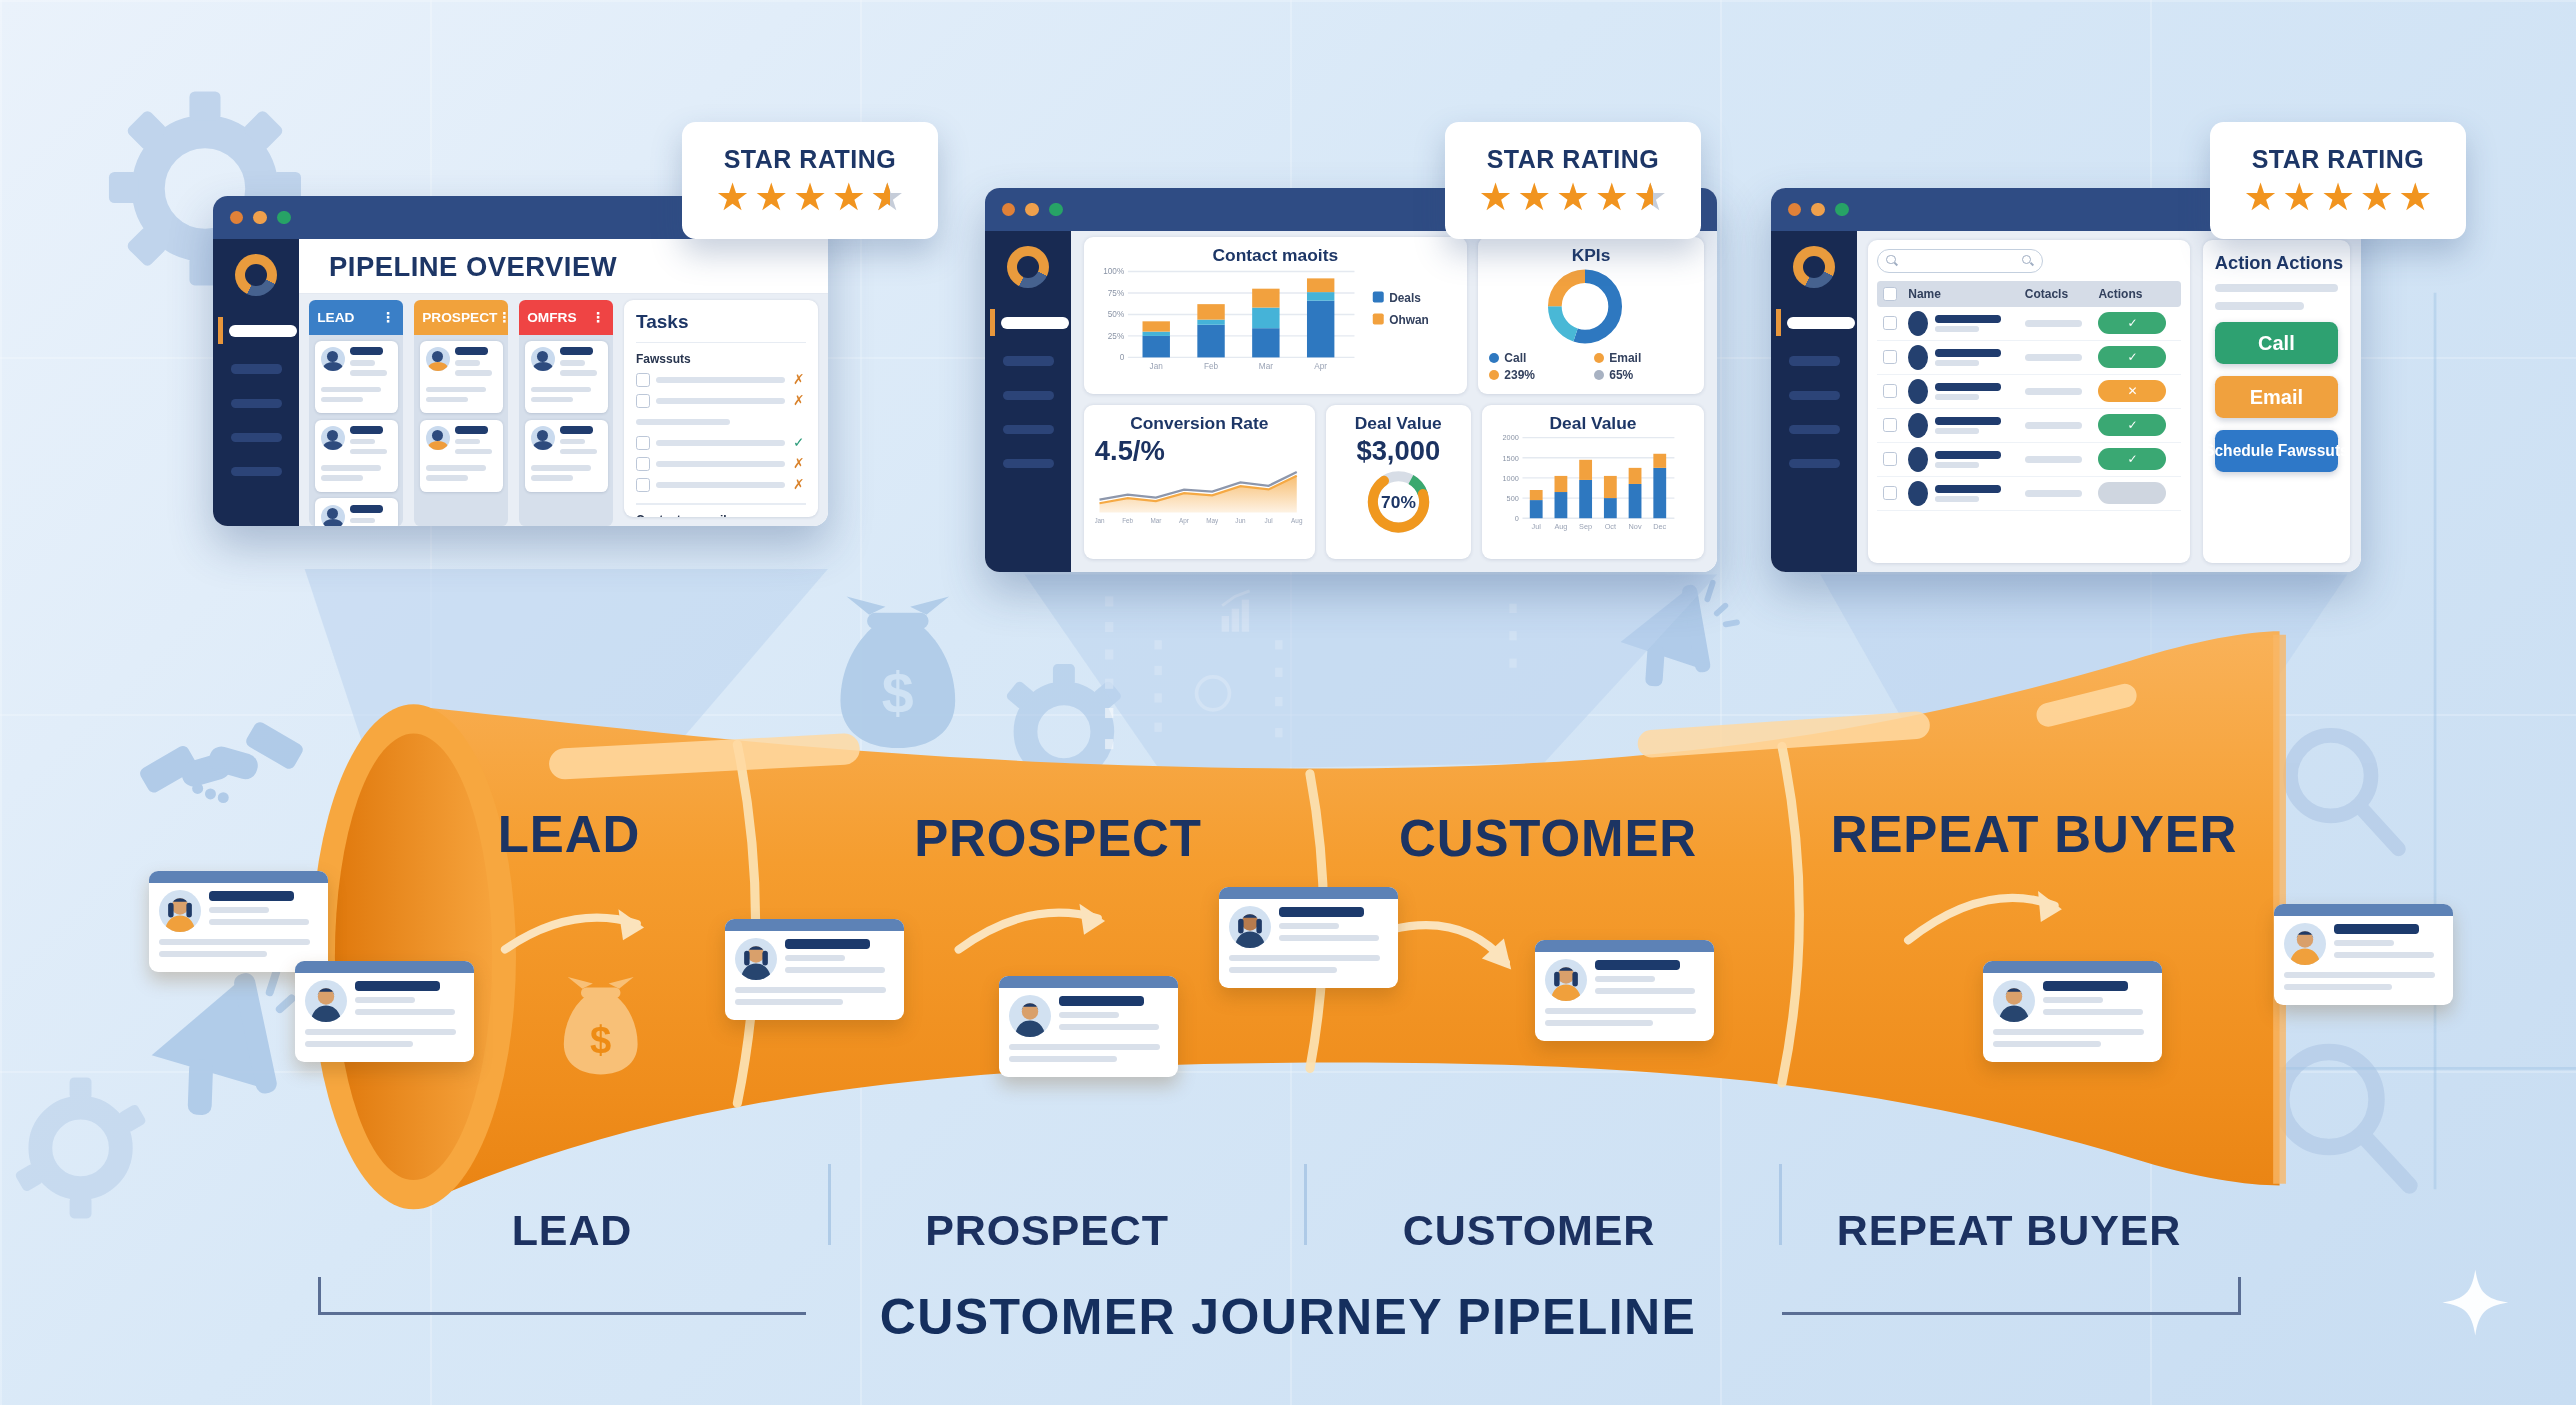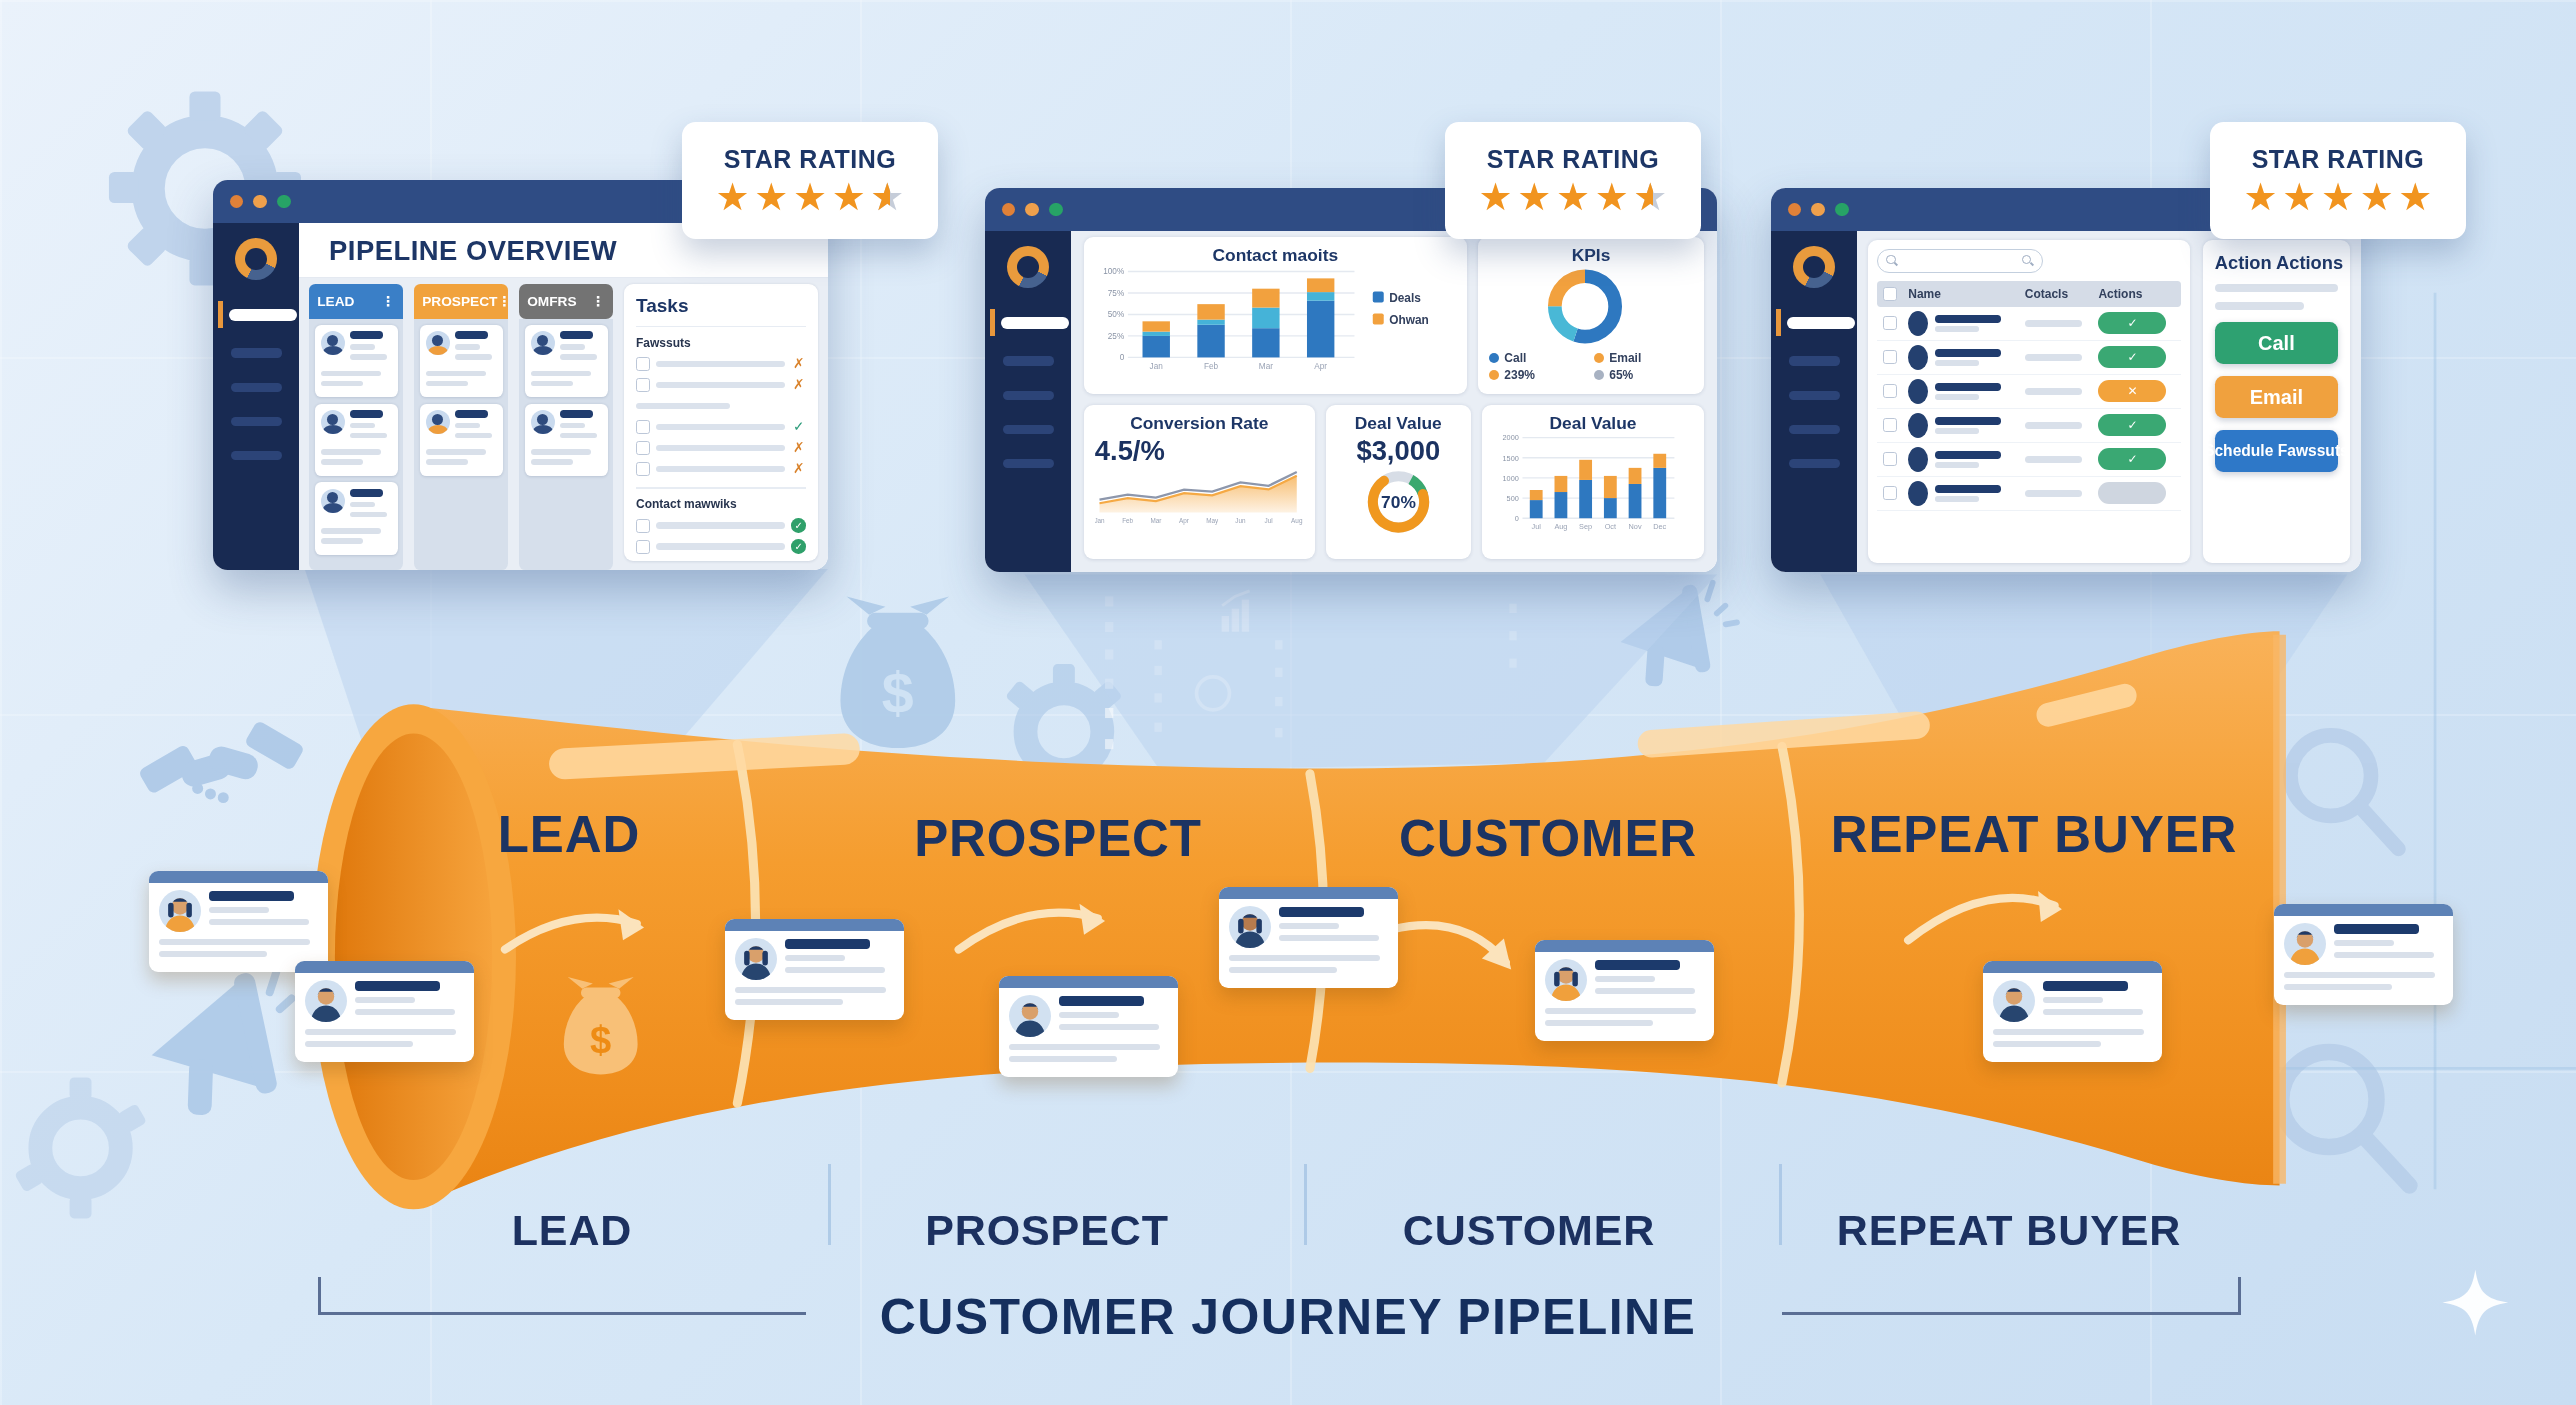--- a/index.html
+++ b/index.html
@@ -465,21 +465,21 @@
             </div>
           </div>
           <div class="jfoot">
             <div class="jl f1"></div>
             <div class="jl f2"></div>
           </div>
         </div>
       </div>
     </div>
 
-  <div class="window" style="left:213px;top:180px;width:615px;height:390px">
+  <div class="window" style="left:213px;top:196px;width:615px;height:330px">
     <div class="titlebar">
       <span class="dot" style="background:#e08138"></span>
       <span class="dot" style="background:#efa04c"></span>
       <span class="dot" style="background:#27a366"></span>
     </div>
     <div class="win-body">
       <div class="sidebar">
         <div class="logo"></div>
         <div class="side-active">
             <div class="notch"></div>
@@ -582,21 +582,21 @@
                         <div class="bar" style="width: 60%;"></div>
                         <div class="bar" style="width: 90%;"></div>
                       </div>
                     </div>
                     <div class="bar" style="width: 85%; margin-top: 6.4px;"></div>
                     <div class="bar" style="width: 60%;"></div>
                   </div>
                 </div>
               </div>
               <div class="kcol">
-                <div class="kcol-header" style="background: #737373; border-radius: 7px;">
+                <div class="kcol-header" style="background: #ef4444;">
                   <span>OMFRS</span>
                   <span class="kebab">⋮</span>
                 </div>
                 <div class="kcol-body">
                   <div class="kcard">
                     <div class="kcard-top">
                       <div class="kavatar">
                         <i></i>
                         <b></b>
                       </div>

